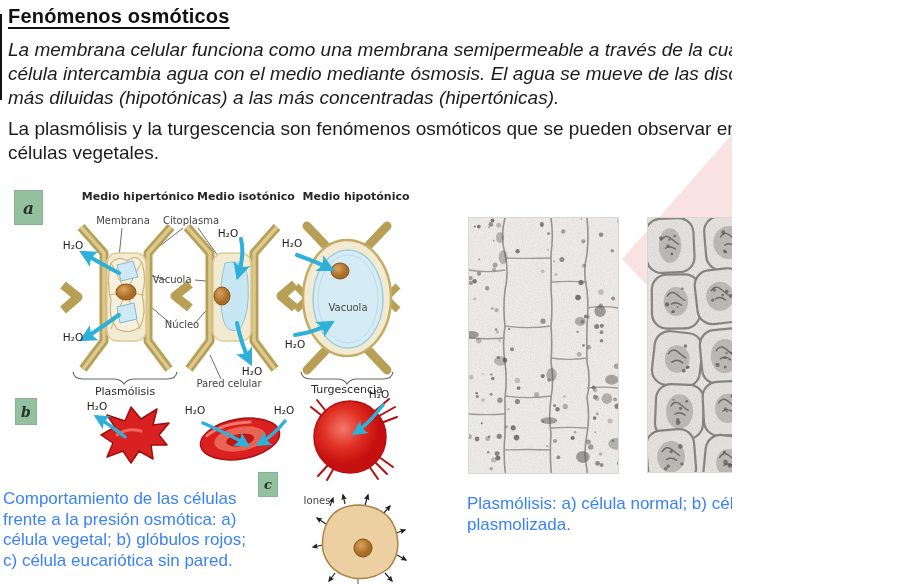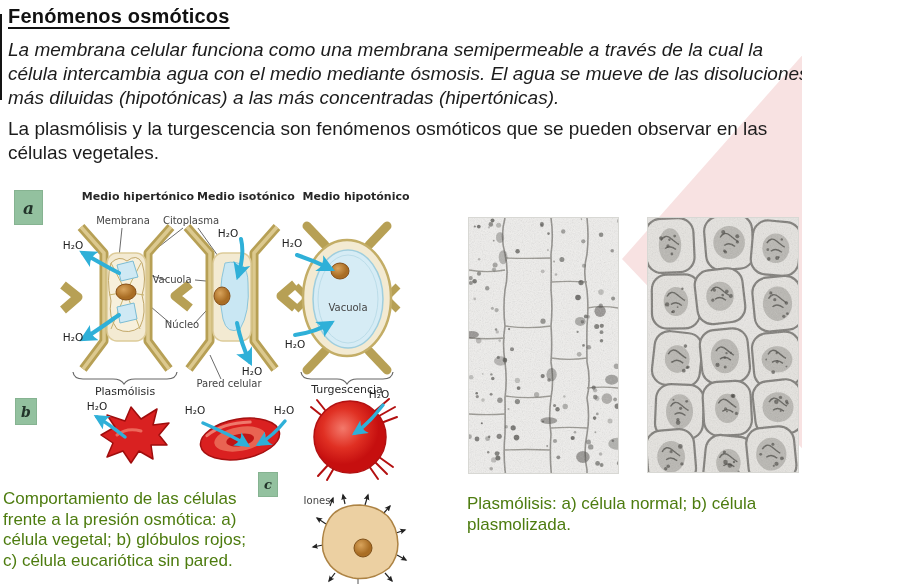--- a/index.html
+++ b/index.html
@@ -1,16 +1,16 @@
 <!DOCTYPE html>
 <html><head>
 <meta charset="utf-8">
 <style>
   html,body{margin:0;padding:0;background:#fff;}
-  #page{position:relative;width:802px;height:584px;background:#fff;overflow:hidden;
+  #page{position:relative;width:732px;height:584px;background:#fff;overflow:hidden;
         font-family:"Liberation Sans",sans-serif;color:#1b1b1b;}
   .abs{position:absolute;}
   #bg-svg{left:0;top:0;width:897px;height:584px;pointer-events:none;}
   .edge-line{background:#141414;width:2px;}
   #page-title{left:8px;top:5px;font-size:20px;font-weight:bold;
       text-decoration:underline;text-decoration-thickness:2px;text-underline-offset:4px;
       letter-spacing:.2px;color:#111;}
   .bodytext{left:8px;width:886px;font-size:19px;line-height:24px;white-space:pre-line;color:#1c1c1c;}
   #para-1{top:38px;font-style:italic;}
   #para-2{top:117px;}
@@ -19,21 +19,21 @@
   #badge-a1{left:14px;top:190px;width:29px;height:35px;font-size:17px;}
   #badge-b1{left:15px;top:398px;width:22px;height:27px;font-size:14px;}
   #badge-c1{left:258px;top:472px;width:20px;height:25px;font-size:13px;}
   #badge-a2{left:476px;top:219px;width:23px;height:31px;font-size:15px;}
   #badge-b2{left:653px;top:219px;width:22px;height:31px;font-size:15px;}
   #diagram-svg{left:45px;top:183px;width:400px;height:401px;font-family:"DejaVu Sans",sans-serif;pointer-events:none;}
   .micro{background:#ededeb;box-shadow:0 0 0 1px #d8d8d4;}
   #micro-a{left:469px;top:218px;width:149px;height:255px;}
   #micro-b{left:648px;top:218px;width:150px;height:254px;}
   #micro-a svg,#micro-b svg{display:block;}
-  .caption{font-size:17px;line-height:20.5px;white-space:pre-line;color:#4d7c0f;}
+  .caption{font-size:17px;line-height:20.5px;white-space:pre-line;color:#3b82f6;}
   #caption-left{left:3px;top:489px;width:280px;}
   #caption-right{left:467px;top:494px;width:330px;}
   #logo{left:800px;top:524px;width:97px;height:52px;font-style:italic;}
   #logo-diamond{position:absolute;left:7px;top:10px;width:21px;height:21px;background:#e8151c;
       transform:rotate(45deg);box-shadow:2px 2px 0 rgba(60,60,60,.35);}
   #logo-brand{position:absolute;left:34px;top:-1px;font-size:23px;font-weight:900;color:#121212;
       letter-spacing:0px;transform:scaleX(1.04);transform-origin:left;}
   #logo-tagline{position:absolute;left:36px;top:23px;font-size:6px;font-weight:bold;color:#222;
       letter-spacing:2.3px;}
   svg text{fill:#3c3c3c;}

